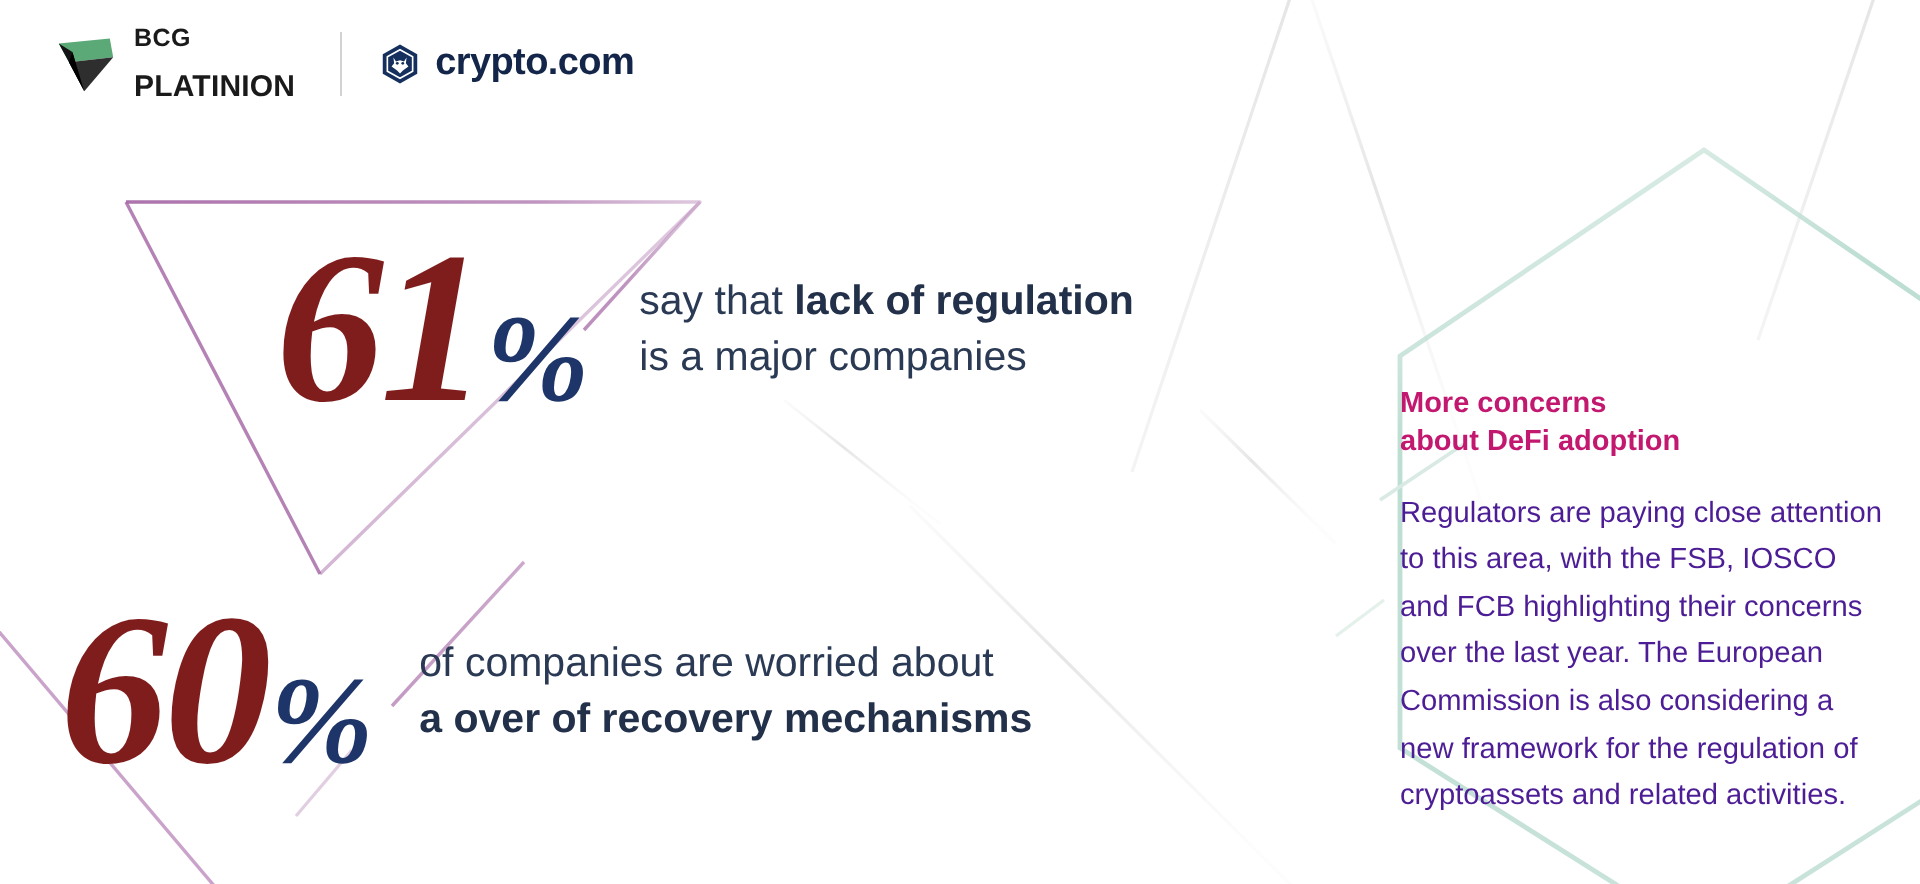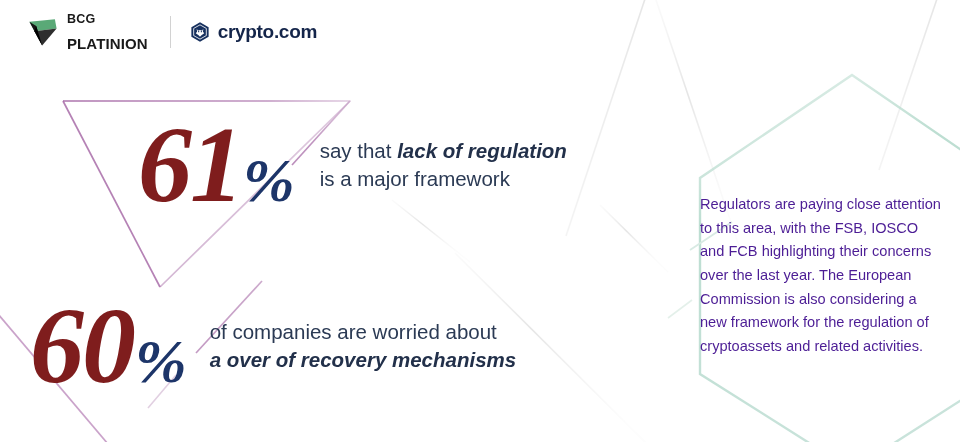--- a/index.html
+++ b/index.html
@@ -120,21 +120,21 @@
   }
 
   .stat-caption {
     font-family: "Liberation Sans", sans-serif;
     font-size: 20.5px;
     line-height: 1.38;
     color: #2b3a54;
     margin-left: 26px;
     white-space: nowrap;
   }
-  .stat-caption b { font-weight: bold; color: #22304a; font-style: italic; }
+  .stat-caption b { font-weight: bold; color: #22304a; }
   #stat-row-2 .stat-caption { margin-left: 24px; }
 
   
   #side-panel {
     position: absolute;
     left: 700px; top: 193px;
     width: 244px;
     z-index: 4;
   }
   #panel-heading {
@@ -241,32 +241,36 @@
 
   </div>
 
   <div id="stat-row-1" class="stat-row">
     <div class="stat-figure">
       <span class="stat-number">61</span>
       <span class="stat-pct">%</span>
     </div>
     <div class="stat-caption">
       <div><span>say that </span><b>lack of regulation</b></div>
-      <div>is a major framework</div>
+      <div>is a major companies</div>
     </div>
   </div>
 
   <div id="stat-row-2" class="stat-row">
     <div class="stat-figure">
       <span class="stat-number">60</span>
       <span class="stat-pct">%</span>
     </div>
     <div class="stat-caption">
       <div>of companies are worried about</div>
       <div><b>a over of recovery mechanisms</b></div>
     </div>
   </div>
 
   <div id="side-panel">
+    <div id="panel-heading">
+      <div>More concerns</div>
+      <div>about DeFi adoption</div>
+    </div>
     <div id="panel-body">Regulators are paying close attention to this area, with the FSB, IOSCO and FCB highlighting their concerns over the last year. The European Commission is also considering a new framework for the regulation of cryptoassets and related activities.</div>
   </div>
 
 </div>
 
 </body></html>

